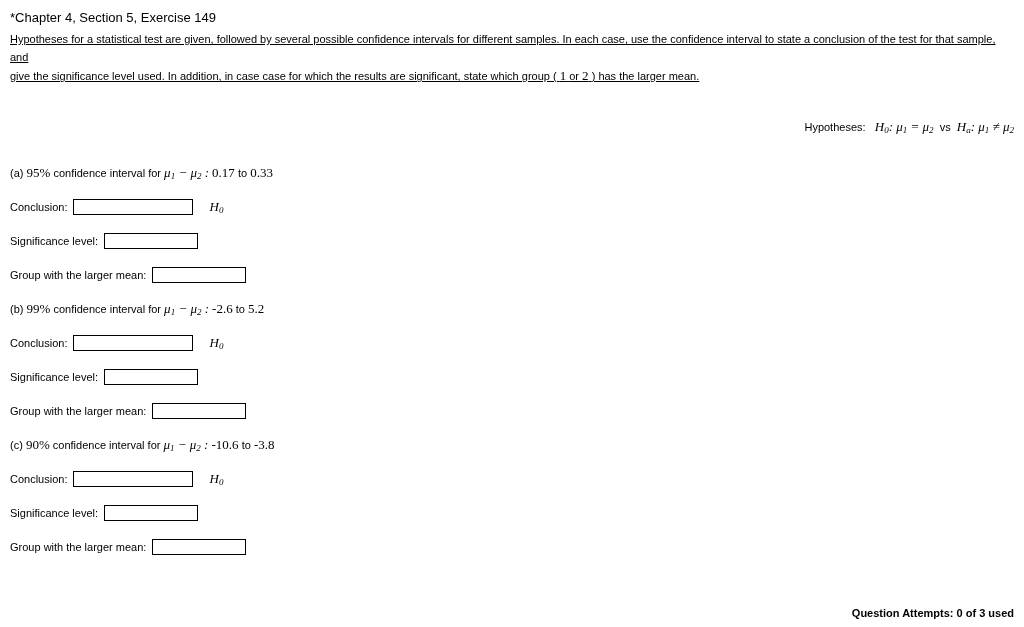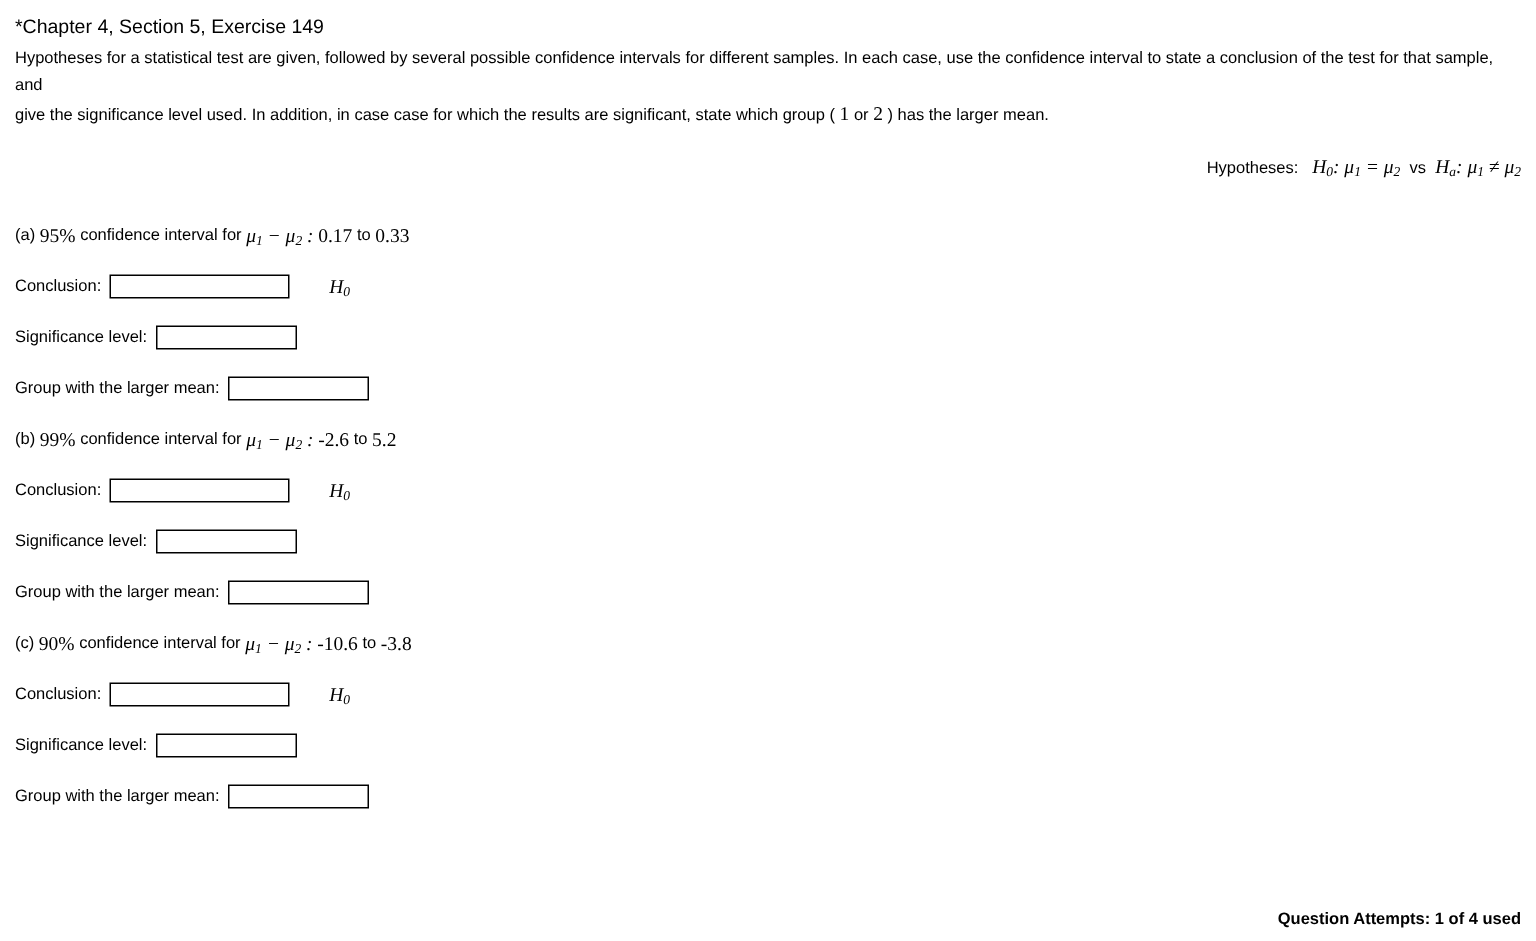--- a/index.html
+++ b/index.html
@@ -11,21 +11,22 @@
     width: 1004px;
   }
   .title {
     font-size: 13px;
     font-weight: normal;
     margin-bottom: 6px;
   }
   .intro {
     font-size: 11px;
     line-height: 1.6;
-    margin-bottom: 16px;
+    margin-bottom: 32px;
+    text-decoration: underline;
   }
   .hyp-line {
     text-align: right;
     font-size: 11px;
     margin-bottom: 30px;
   }
   .math {
     font-family: "Times New Roman", Times, serif;
     font-style: italic;
     font-size: 13px;
@@ -49,21 +50,21 @@
   }
   .input-box {
     border: 1px solid #000;
     height: 14px;
     background: #fff;
     display: inline-block;
   }
   .w120 { width: 118px; }
   .w90  { width: 92px; }
   .after-box {
-    margin-left: 26px;
+    margin-left: 16px;
     font-family: Liberation Serif, serif;
   }
   .footer {
     position: absolute;
     right: 10px;
     bottom: 8px;
     font-size: 11px;
     font-weight: bold;
   }
   sub { font-size: 9px; vertical-align: -2px; }
@@ -151,13 +152,13 @@
 </div>
 <div class="row">
   <span class="row-label">Significance level:</span>
   <span class="input-box w90"></span>
 </div>
 <div class="row">
   <span class="row-label">Group with the larger mean:</span>
   <span class="input-box w90"></span>
 </div>
 
-<div class="footer">Question Attempts: 1 of 4 used</div>
+<div class="footer">Question Attempts: 0 of 3 used</div>
 
 </body></html>

